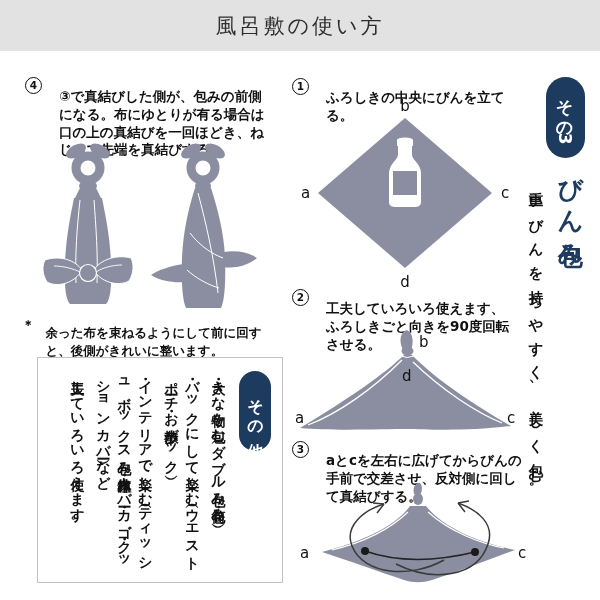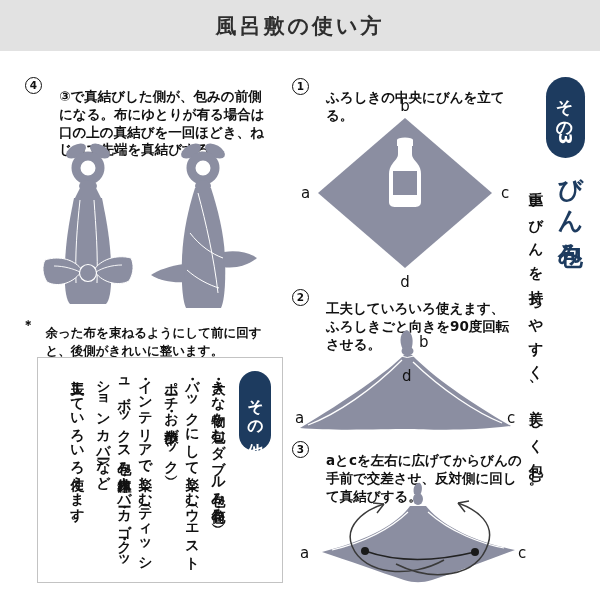--- a/index.html
+++ b/index.html
@@ -8,21 +8,21 @@
     background:#ffffff;
     font-family:"DejaVu Sans","Liberation Sans",sans-serif;
     color:#111;
   }
   
   .header{
     position:absolute;left:0;top:7;width:600px;height:51px;
     background:#e2e2e2;display:flex;align-items:center;justify-content:center;
   }
   .header h1{
-    margin:12px;font-size:21px;font-weight:700;color:#2e2e2e;letter-spacing:3px;
+    margin:12px;font-size:21px;font-weight:400;color:#2e2e2e;letter-spacing:3px;
   }
   
   .step{
     position:absolute;display:flex;gap:5px;
     font-weight:bold;font-size:13.5px;line-height:1.32;color:#111;
   }
   .step .num{
     flex:none;width:15px;height:15px;margin-top:1px;
     border:1.6px solid #111;border-radius:50%;
     display:flex;align-items:center;justify-content:center;

